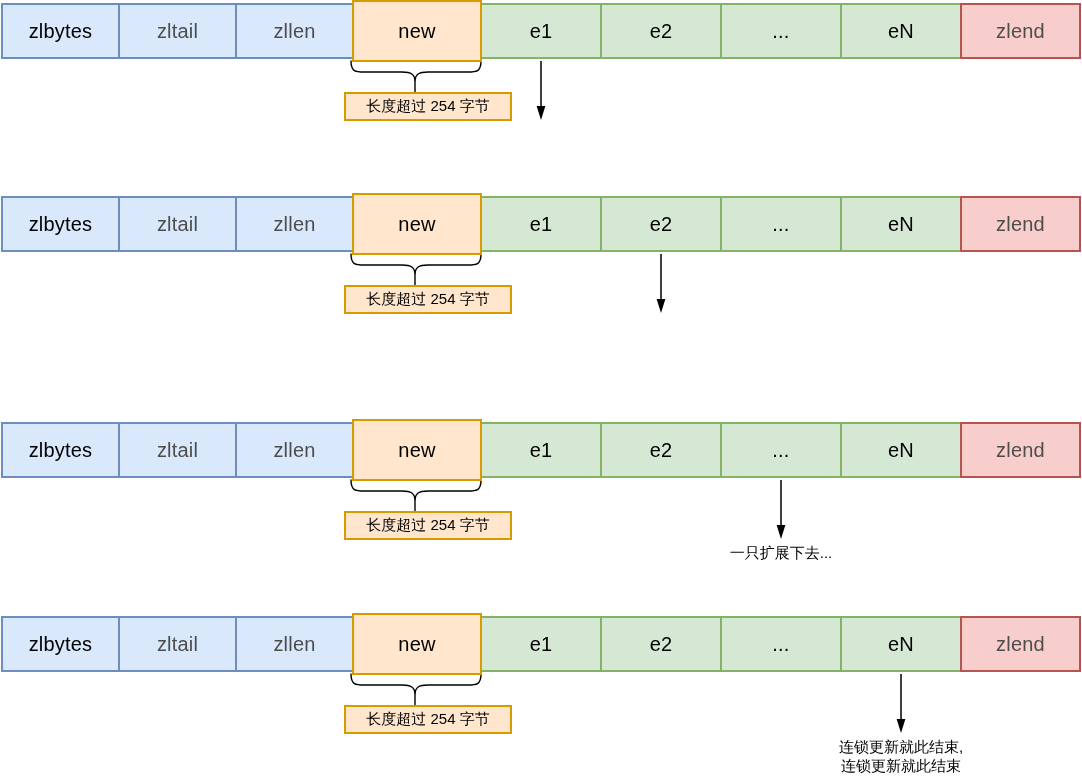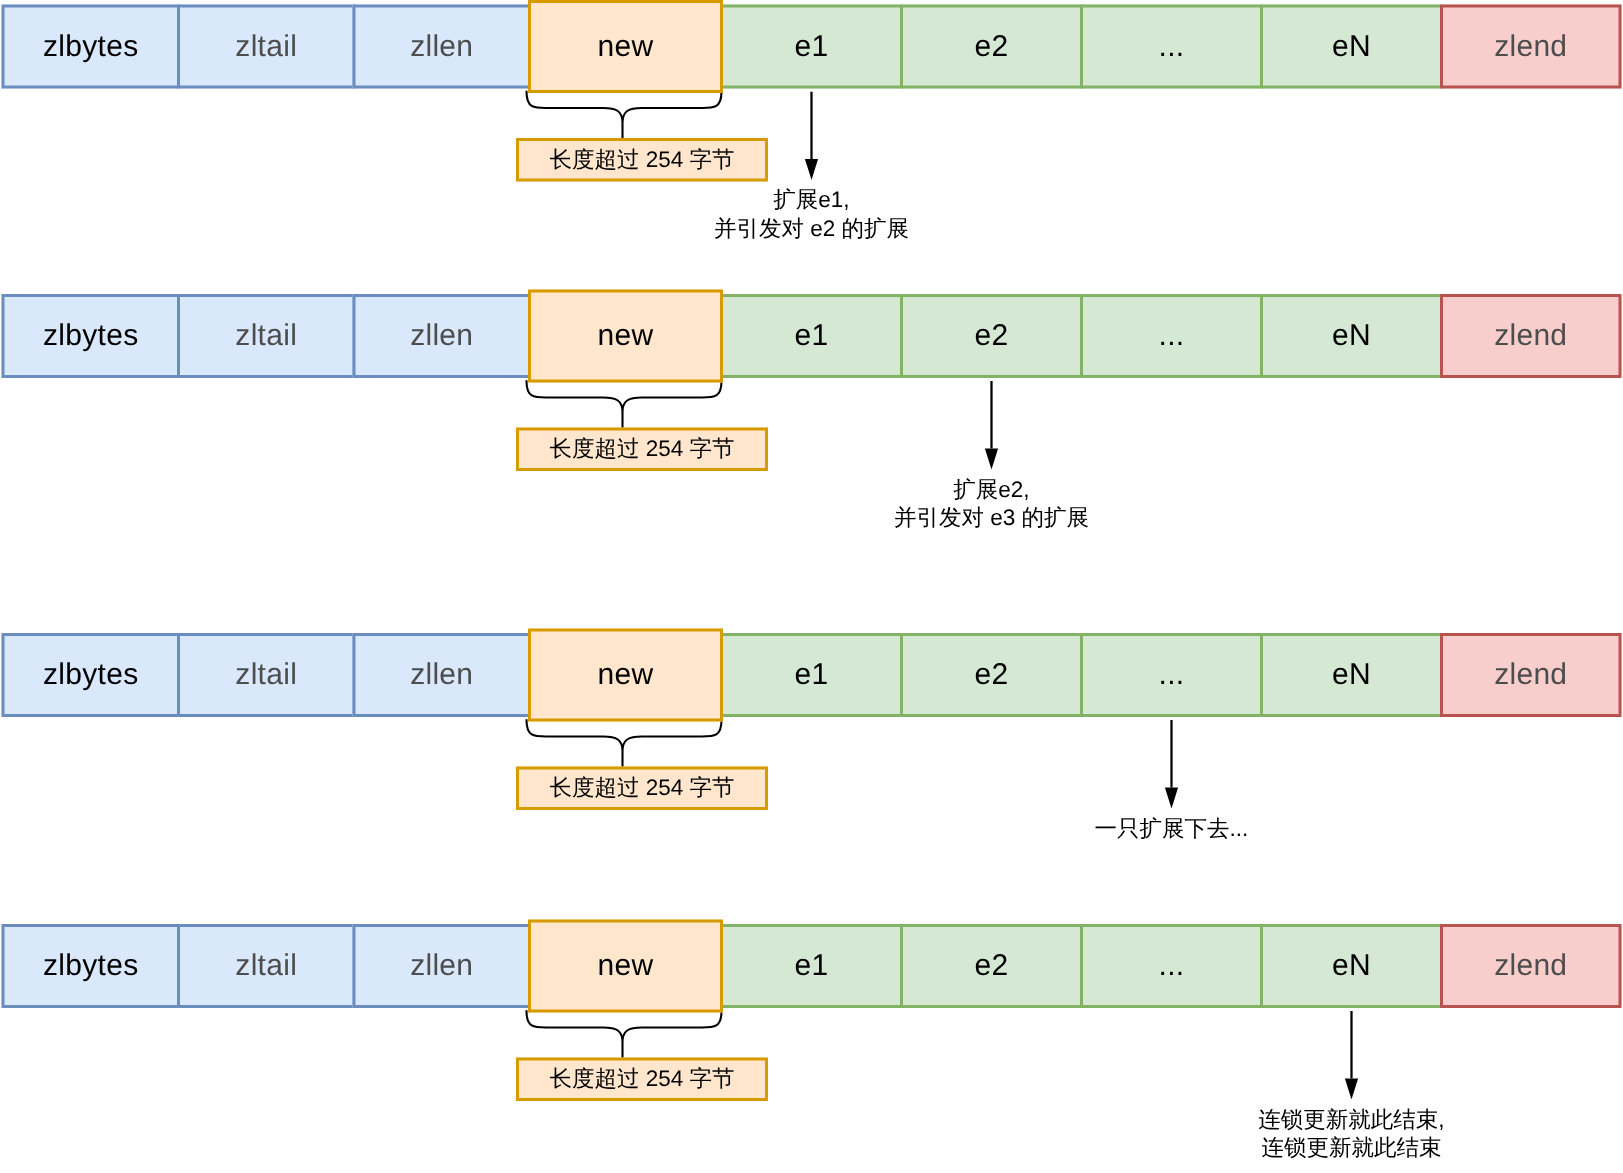--- a/index.html
+++ b/index.html
@@ -58,24 +58,20 @@
     <svg class="brace-svg" width="132" height="34" viewBox="0 0 132 34" style="left: 350px; top: 57px;">
       <path class="brace-path" d="M 1,1 C 1,12 6,12 14,12 L 52,12 C 61,12 65,14 65,22 C 65,14 69,12 78,12 L 118,12 C 126,12 131,12 131,1 M 65,22 L 65,34" stroke="#000000"></path>
     </svg>
     <div class="callout" style="left: 416px; top: 89px; background: rgb(255, 230, 204); border-color: rgb(215, 155, 0); color: rgb(0, 0, 0);">
       <span>长度超过 254 字节</span>
     </div>
     <svg class="arrow-svg" width="14" height="60" viewBox="0 0 14 60" style="left: 534px; top: 58px;">
       <line class="arrow-line" x1="7" y1="0" x2="7" y2="45" stroke="#000000"></line>
       <polygon class="arrow-head" points="7,59 2.6,45 11.4,45" fill="#000000"></polygon>
     </svg>
-    <div class="note" style="left: 541px; top: 122px; color: rgb(0, 0, 0);">
-        <div>扩展e1,</div>
-        <div>并引发对 e2 的扩展</div>
-      </div>
   </div>
 
   <div class="row" style="top: 196px;">
     <div class="bar">
         <div class="cell" style="left: 1px; width: 119px; background: rgb(218, 232, 252); border-color: rgb(108, 142, 191); color: rgb(0, 0, 0);">zlbytes</div>
         <div class="cell" style="left: 118px; width: 119px; background: rgb(218, 232, 252); border-color: rgb(108, 142, 191); color: rgb(77, 77, 77);">zltail</div>
         <div class="cell" style="left: 235px; width: 119px; background: rgb(218, 232, 252); border-color: rgb(108, 142, 191); color: rgb(77, 77, 77);">zllen</div>
         <div class="cell oversized" style="left: 352px; width: 130px; background: rgb(255, 230, 204); border-color: rgb(215, 155, 0); color: rgb(0, 0, 0);">new</div>
         <div class="cell" style="left: 480px; width: 122px; background: rgb(213, 232, 212); border-color: rgb(130, 179, 102); color: rgb(0, 0, 0);">e1</div>
         <div class="cell" style="left: 600px; width: 122px; background: rgb(213, 232, 212); border-color: rgb(130, 179, 102); color: rgb(0, 0, 0);">e2</div>
@@ -86,24 +82,20 @@
     <svg class="brace-svg" width="132" height="34" viewBox="0 0 132 34" style="left: 350px; top: 57px;">
       <path class="brace-path" d="M 1,1 C 1,12 6,12 14,12 L 52,12 C 61,12 65,14 65,22 C 65,14 69,12 78,12 L 118,12 C 126,12 131,12 131,1 M 65,22 L 65,34" stroke="#000000"></path>
     </svg>
     <div class="callout" style="left: 416px; top: 89px; background: rgb(255, 230, 204); border-color: rgb(215, 155, 0); color: rgb(0, 0, 0);">
       <span>长度超过 254 字节</span>
     </div>
     <svg class="arrow-svg" width="14" height="60" viewBox="0 0 14 60" style="left: 654px; top: 58px;">
       <line class="arrow-line" x1="7" y1="0" x2="7" y2="45" stroke="#000000"></line>
       <polygon class="arrow-head" points="7,59 2.6,45 11.4,45" fill="#000000"></polygon>
     </svg>
-    <div class="note" style="left: 661px; top: 122px; color: rgb(0, 0, 0);">
-        <div>扩展e2,</div>
-        <div>并引发对 e3 的扩展</div>
-      </div>
   </div>
 
   <div class="row" style="top: 422px;">
     <div class="bar">
         <div class="cell" style="left: 1px; width: 119px; background: rgb(218, 232, 252); border-color: rgb(108, 142, 191); color: rgb(0, 0, 0);">zlbytes</div>
         <div class="cell" style="left: 118px; width: 119px; background: rgb(218, 232, 252); border-color: rgb(108, 142, 191); color: rgb(77, 77, 77);">zltail</div>
         <div class="cell" style="left: 235px; width: 119px; background: rgb(218, 232, 252); border-color: rgb(108, 142, 191); color: rgb(77, 77, 77);">zllen</div>
         <div class="cell oversized" style="left: 352px; width: 130px; background: rgb(255, 230, 204); border-color: rgb(215, 155, 0); color: rgb(0, 0, 0);">new</div>
         <div class="cell" style="left: 480px; width: 122px; background: rgb(213, 232, 212); border-color: rgb(130, 179, 102); color: rgb(0, 0, 0);">e1</div>
         <div class="cell" style="left: 600px; width: 122px; background: rgb(213, 232, 212); border-color: rgb(130, 179, 102); color: rgb(0, 0, 0);">e2</div>

